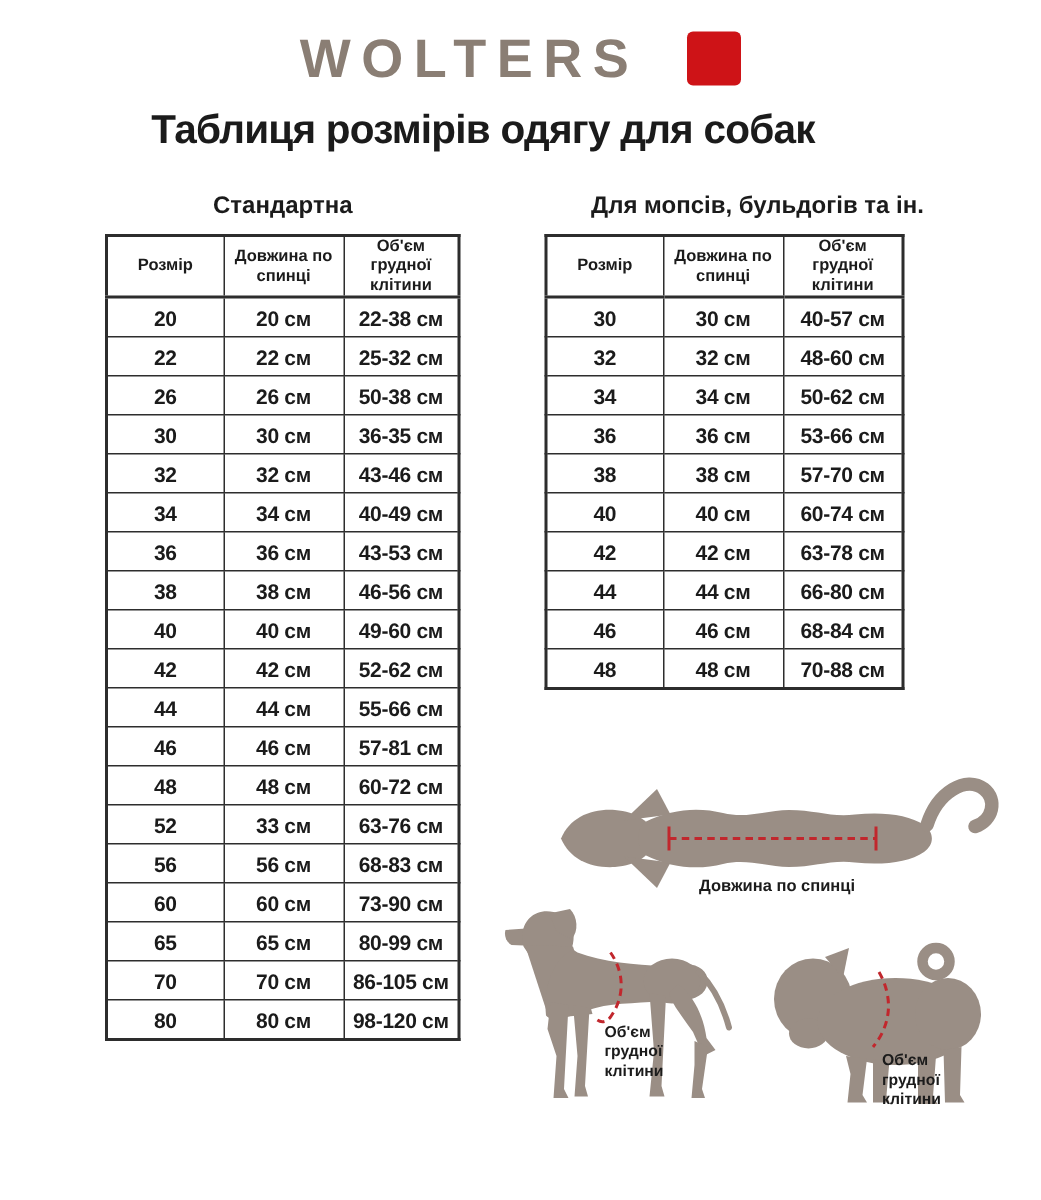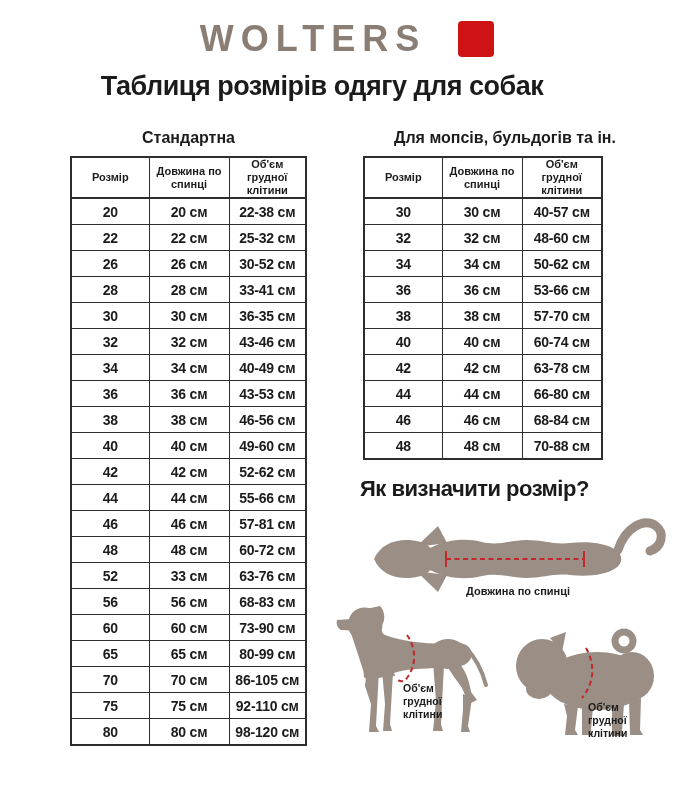--- a/index.html
+++ b/index.html
@@ -76,26 +76,21 @@
           <td>22-38 см</td>
         </tr>
         <tr>
           <td>22</td>
           <td>22 см</td>
           <td>25-32 см</td>
         </tr>
         <tr>
           <td>26</td>
           <td>26 см</td>
-          <td>30-52 см</td>
-        </tr>
-        <tr>
-          <td>28</td>
-          <td>28 см</td>
-          <td>33-41 см</td>
+          <td>50-38 см</td>
         </tr>
         <tr>
           <td>30</td>
           <td>30 см</td>
           <td>36-35 см</td>
         </tr>
         <tr>
           <td>32</td>
           <td>32 см</td>
           <td>43-46 см</td>
@@ -157,25 +152,20 @@
         </tr>
         <tr>
           <td>65</td>
           <td>65 см</td>
           <td>80-99 см</td>
         </tr>
         <tr>
           <td>70</td>
           <td>70 см</td>
           <td>86-105 см</td>
-        </tr>
-        <tr>
-          <td>75</td>
-          <td>75 см</td>
-          <td>92-110 см</td>
         </tr>
         <tr>
           <td>80</td>
           <td>80 см</td>
           <td>98-120 см</td>
         </tr>
       </tbody>
   </table>
 
   <table class="size-table" id="pug-table">
@@ -238,21 +228,20 @@
           <td>68-84 см</td>
         </tr>
         <tr>
           <td>48</td>
           <td>48 см</td>
           <td>70-88 см</td>
         </tr>
       </tbody>
   </table>
 
-  <div class="guide-title">Як визначити розмір?</div>
 
   <svg class="svg-top-dog" width="300" height="85" viewBox="0 0 300 85">
     <g class="dog-fill">
       <path d="M2,45 C8,31 22,25 38,26 C52,27 63,34 65,45 C63,56 52,63 38,64 C22,65 8,59 2,45 Z"></path>
       <path d="M44,33 L66,12 L75,29 Z"></path>
       <path d="M44,57 L66,78 L75,61 Z"></path>
       <path d="M58,34 C76,25 94,24 110,28 C126,32 140,26 154,26 C172,26 182,31 198,29 C216,27 234,29 244,36 C251,41 251,49 244,54 C234,61 216,63 198,61 C182,59 172,64 154,64 C140,64 126,58 110,62 C94,66 76,65 58,56 C52,51 52,39 58,34 Z"></path>
     </g>
     <path class="dog-stroke" stroke-width="9" stroke-linecap="round" d="M246,36 C253,14 272,3 284,12 C293,19 290,33 278,37"></path>
     <line class="measure" x1="74" y1="45" x2="212" y2="45"></line>

